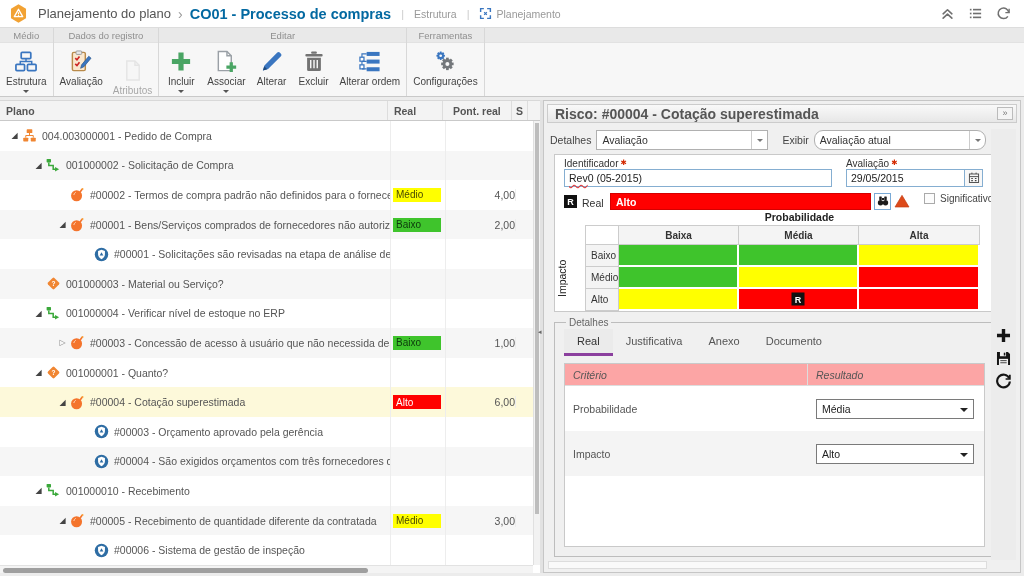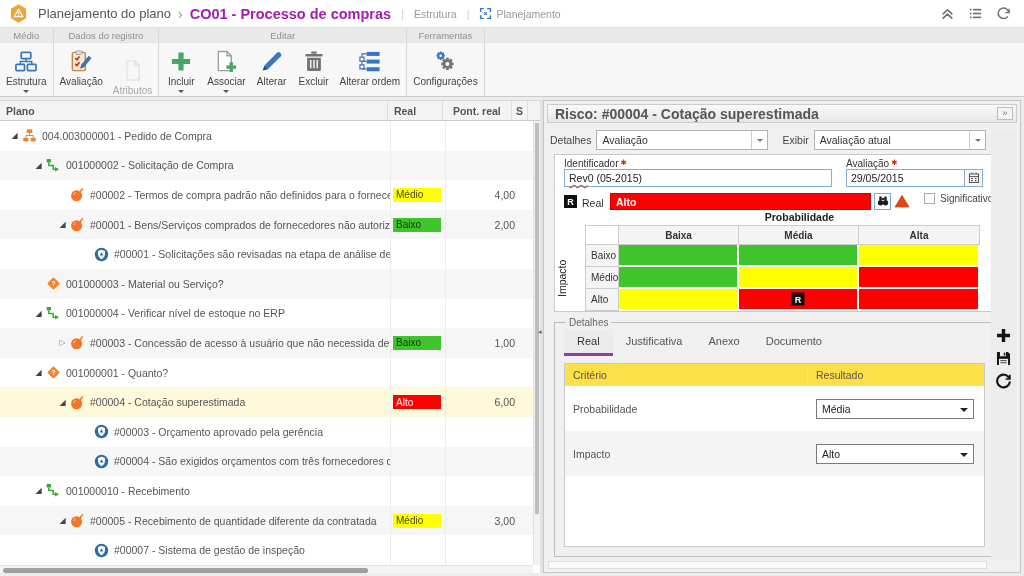--- a/index.html
+++ b/index.html
@@ -6,21 +6,21 @@
   html,body{width:1024px;height:576px;}
   body{font-family:"Liberation Sans","DejaVu Sans",sans-serif;background:#ececec;overflow:hidden;}
   .app{position:relative;width:1024px;height:576px;background:#ececec;}
 
   
   .topbar{position:absolute;left:0;top:0;width:1024px;height:28px;background:#fff;border-bottom:1px solid #ddd;display:flex;align-items:center;}
   .logo{width:21px;height:21px;margin:0 9px 0 8px;display:inline-flex;flex:none;}
   .logo svg{width:21px;height:21px;}
   .crumb-root{font-size:13px;color:#555;white-space:nowrap;}
   .crumb-sep{color:#999;margin:0 7px;font-size:14px;}
-  .crumb-title{font-size:14.5px;font-weight:bold;color:#a21caf;white-space:nowrap;}
+  .crumb-title{font-size:14.5px;font-weight:bold;color:#0369a1;white-space:nowrap;}
   .tb-vsep{color:#ccc;margin:0 10px;font-size:11px;}
   .top-nav-item{display:flex;align-items:center;font-size:10.5px;color:#999;white-space:nowrap;}
   .top-nav-item .nico{width:13px;height:13px;margin-right:4px;display:inline-flex;}
   .topbar-icons{margin-left:auto;display:flex;align-items:center;gap:13px;padding-right:13px;}
   .tbi{width:15px;height:15px;display:inline-flex;cursor:pointer;}
   .tbi svg{width:15px;height:15px;}
 
   
   .ribbon{position:absolute;left:0;top:28px;width:1024px;height:69px;background:#f7f7f7;border-bottom:1px solid #c9c9c9;display:flex;}
   .rgroup{border-right:1px solid #d8d8d8;display:flex;flex-direction:column;}
@@ -74,21 +74,21 @@
   .rp-header{position:absolute;left:3px;top:3px;right:3px;height:19px;background:linear-gradient(#f9f9f9,#e7e7e7);border:1px solid #ccc;display:flex;align-items:center;}
   .rp-title{font-size:14px;font-weight:bold;color:#555;padding-left:7px;white-space:nowrap;}
   .rp-expand{margin-left:auto;margin-right:3px;width:16px;height:13px;border:1px solid #bbb;background:#f4f4f4;color:#777;font-size:9px;line-height:11px;text-align:center;cursor:pointer;}
   .rp-controls{position:absolute;left:6px;top:28px;right:34px;height:21px;display:flex;align-items:center;}
   .ctl-label{font-size:10.5px;color:#444;margin-right:5px;white-space:nowrap;}
   .sel{height:20px;background:#fff;border:1px solid #b0b0b0;display:flex;align-items:center;font-size:10.5px;color:#333;cursor:pointer;}
   .sel-val{padding:0 5px;flex:1;white-space:nowrap;overflow:hidden;}
   .sel-arr{width:16px;height:100%;border-left:1px solid #ccc;display:flex;align-items:center;justify-content:center;flex:none;}
   .sel-arr::after{content:'';border:3.5px solid transparent;border-top-color:#777;margin-top:4px;}
   .sel-det{width:172px;margin-right:14px;}
-  .sel-exi{flex:1;}
+  .sel-exi{flex:1;border-radius:9px;}
 
   .form-box{position:absolute;left:10px;top:53px;width:440px;height:158px;background:#fff;border:1px solid #c9c9c9;}
   .fld-label{position:absolute;font-size:10px;color:#333;white-space:nowrap;}
   .l-ident{left:9px;top:3px;}
   .l-aval{left:291px;top:3px;}
   .req{color:#d42a00;font-size:7.5px;vertical-align:top;margin-left:2px;}
   .tinput{position:absolute;height:18px;border:1px solid #85aed1;background:#fff;font-size:10.5px;color:#222;display:flex;align-items:center;padding:0 4px;}
   .ident-input{left:9px;top:14px;width:268px;}
   .date-input{left:291px;top:14px;width:137px;padding-right:0;}
   .date-input .dval{flex:1;}
@@ -116,21 +116,21 @@
   .mx-y{background:#ffff00;}
   .mx-r{background:#ff0000;}
   .mx-marker{position:absolute;left:50%;top:50%;transform:translate(-50%,-50%);width:13px;height:13px;background:#111;color:#fff;font-size:9px;font-weight:bold;display:flex;align-items:center;justify-content:center;}
 
   .fs{position:absolute;left:10px;top:216px;width:434px;height:240px;border:1px solid #bdbdbd;padding:0 9px;}
   .fs legend{font-size:10px;color:#666;padding:0 3px;margin-left:2px;}
   .tabs{display:flex;margin-top:1px;}
   .tab{font-size:11px;color:#555;padding:6px 13px 6px;cursor:pointer;border-bottom:3px solid transparent;}
   .tab.active{background:#ebebeb;border-bottom-color:#8b3f9e;color:#333;}
   .crit-table{margin-top:7px;background:#fff;border:1px solid #c9c9c9;height:184px;overflow:hidden;}
-  .ct-head{display:flex;height:22px;background:#fde047;border-bottom:1px solid #ddd;font-size:10.5px;color:#555;}
+  .ct-head{display:flex;height:22px;background:#fca5a5;border-bottom:1px solid #ddd;font-size:10.5px;color:#555;font-style:italic;}
   .ct-h1{width:243px;display:flex;align-items:center;padding-left:8px;border-right:1px solid #ddd;}
   .ct-h2{flex:1;display:flex;align-items:center;padding-left:8px;}
   .ct-row{display:flex;height:45px;align-items:center;font-size:10.5px;color:#555;}
   .ct-row:nth-child(even){background:#f4f4f4;}
   .ct-c1{width:243px;padding-left:8px;}
   .ct-c2{flex:1;padding:0 10px 0 8px;}
   .nsel{height:20px;border:1px solid #7a7a7a;background:#fff;display:flex;align-items:center;font-size:10.5px;color:#222;padding:0 5px;position:relative;width:158px;cursor:pointer;}
   .nsel::after{content:'';position:absolute;right:5px;top:8px;border:4px solid transparent;border-top-color:#222;}
 
   .side-strip{position:absolute;top:28px;right:4px;bottom:12px;width:25px;background:#ececec;display:flex;flex-direction:column;align-items:center;padding-top:198px;gap:6px;}
@@ -577,21 +577,21 @@
         <div class="trow">
           <div class="c-plan" style="padding-left:80px">
             <span class="tw"></span>
             <span class="ticon">
               <svg viewBox="0 0 24 24">
                 <circle cx="12" cy="12" r="10.8" fill="#2e6da4"></circle>
                 <path d="M12 4.5l5.5 2v4.6c0 3.8-2.2 6.6-5.5 8.4-3.3-1.8-5.5-4.6-5.5-8.4V6.5z" fill="#fff"></path>
                 <path d="M12 8.2l3 5.2H9z" fill="#2e6da4"></path>
               </svg>
             </span>
-            <span>#00007 - Sistema de gestão de inspeção</span>
+            <span>#00006 - Sistema de gestão de inspeção</span>
           </div>
           <div class="c-real"></div>
           <div class="c-pont"></div>
           <div class="c-s"></div>
         </div>
       </div>
     <div class="vscroll">
         <div class="vthumb"></div>
       </div>
     <div class="hscroll">

